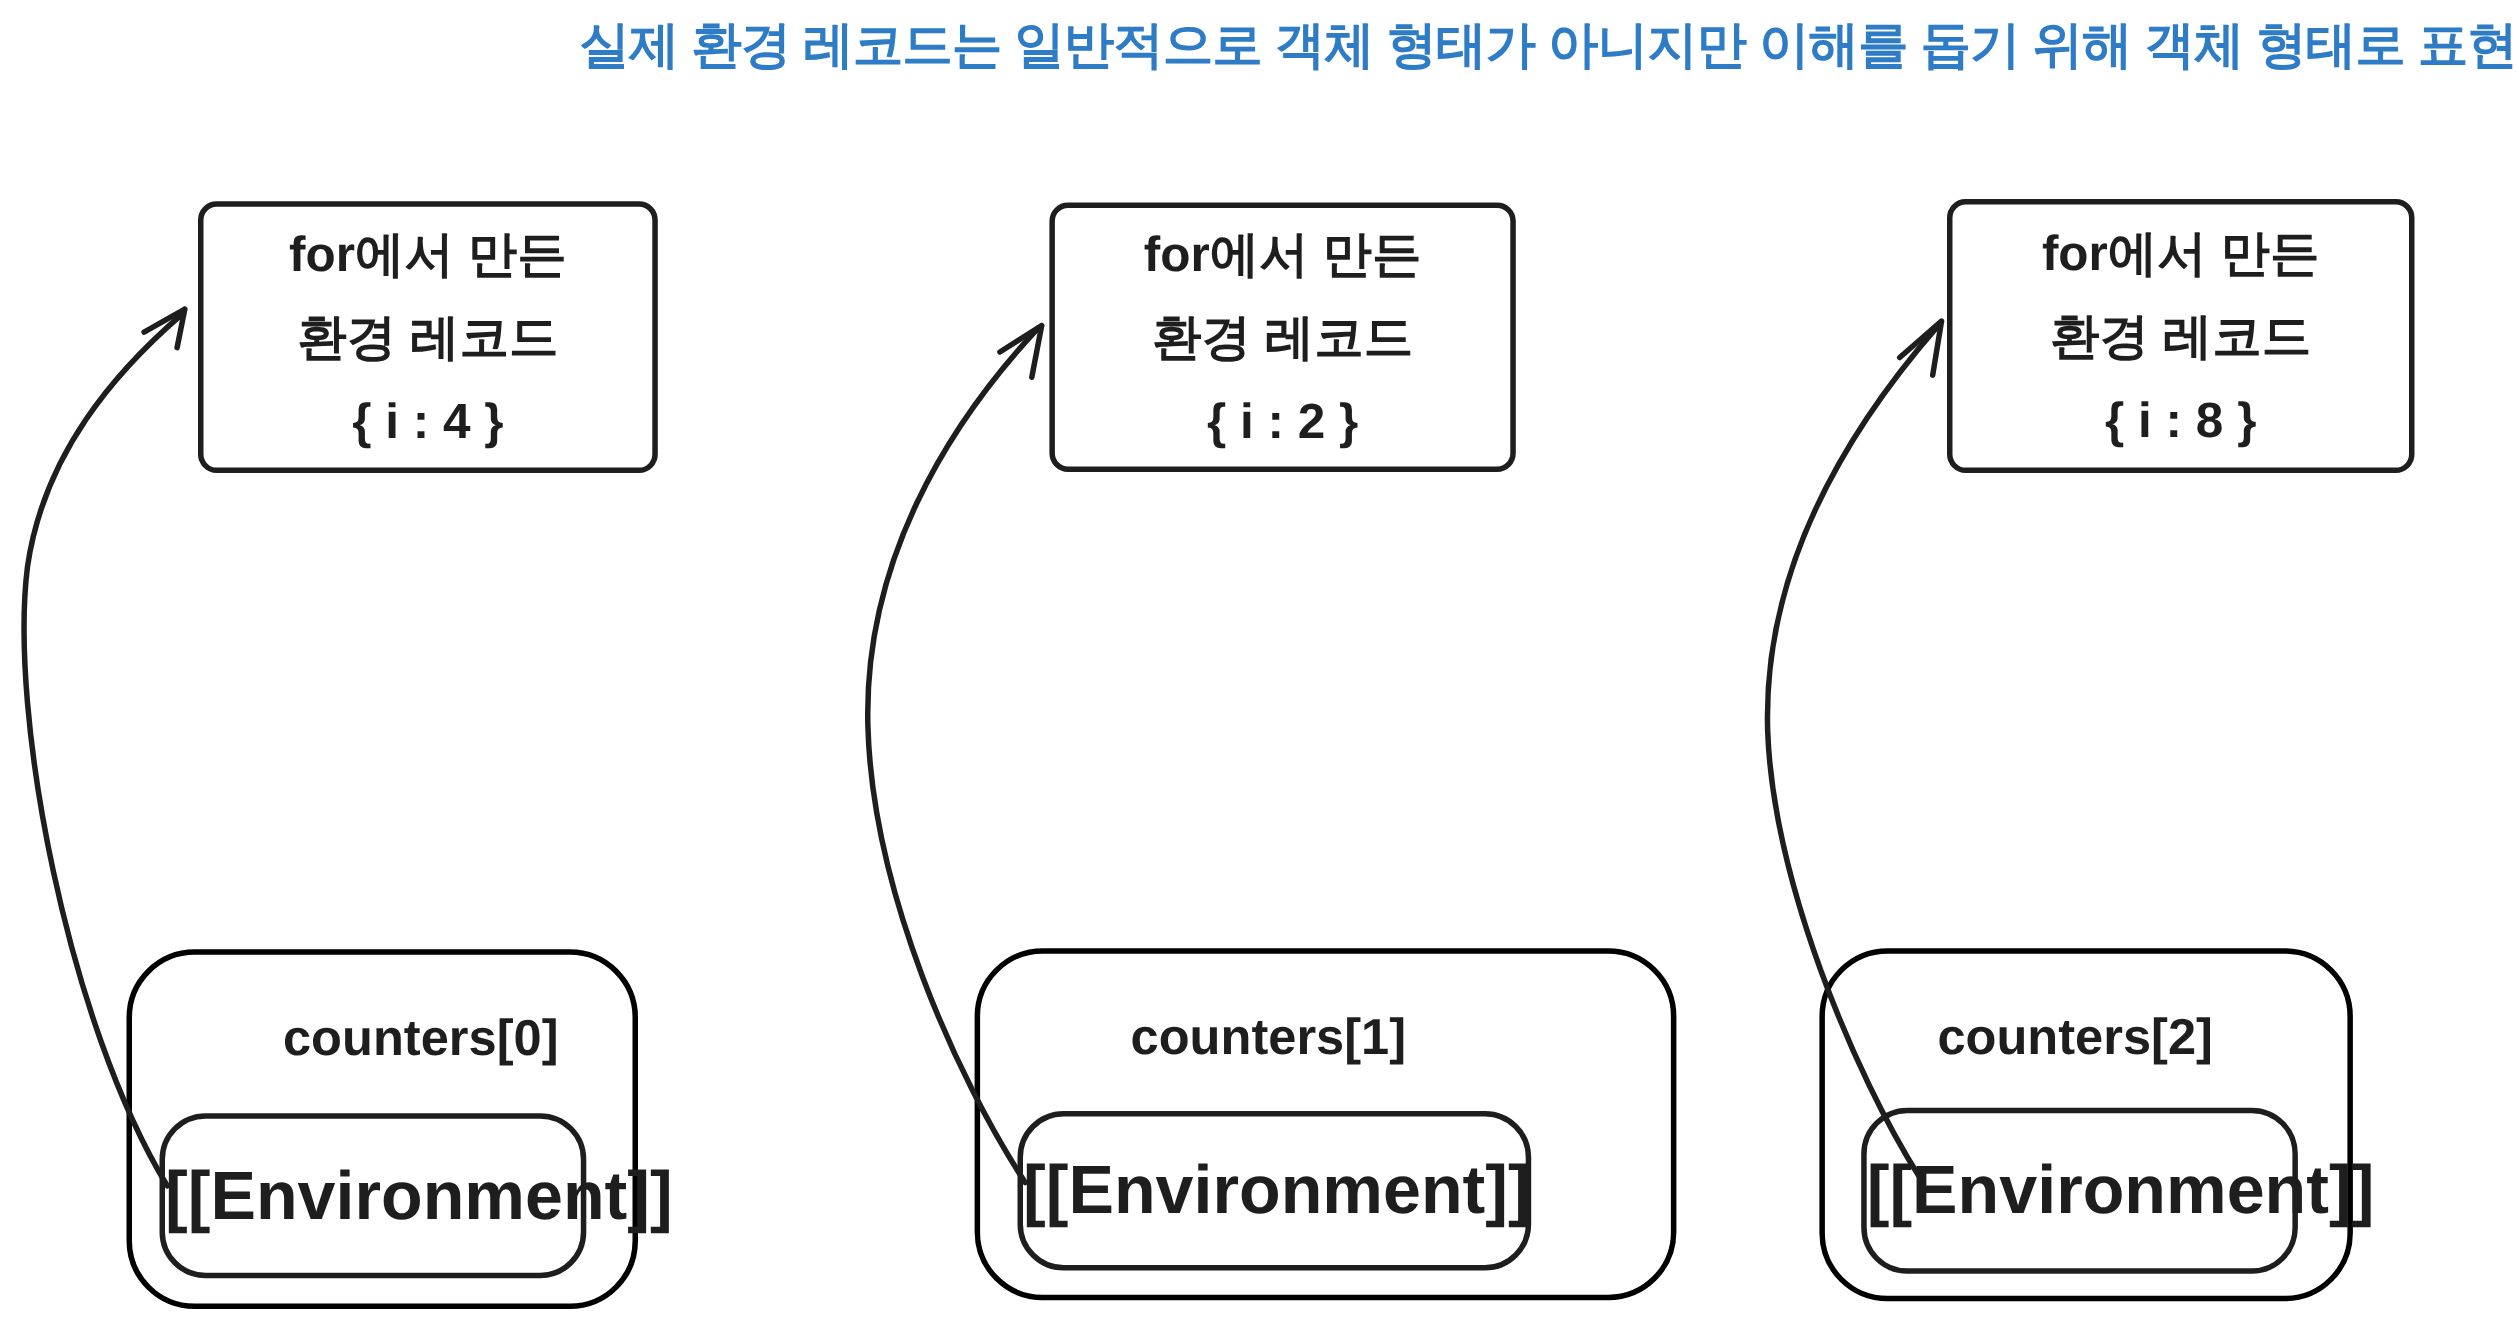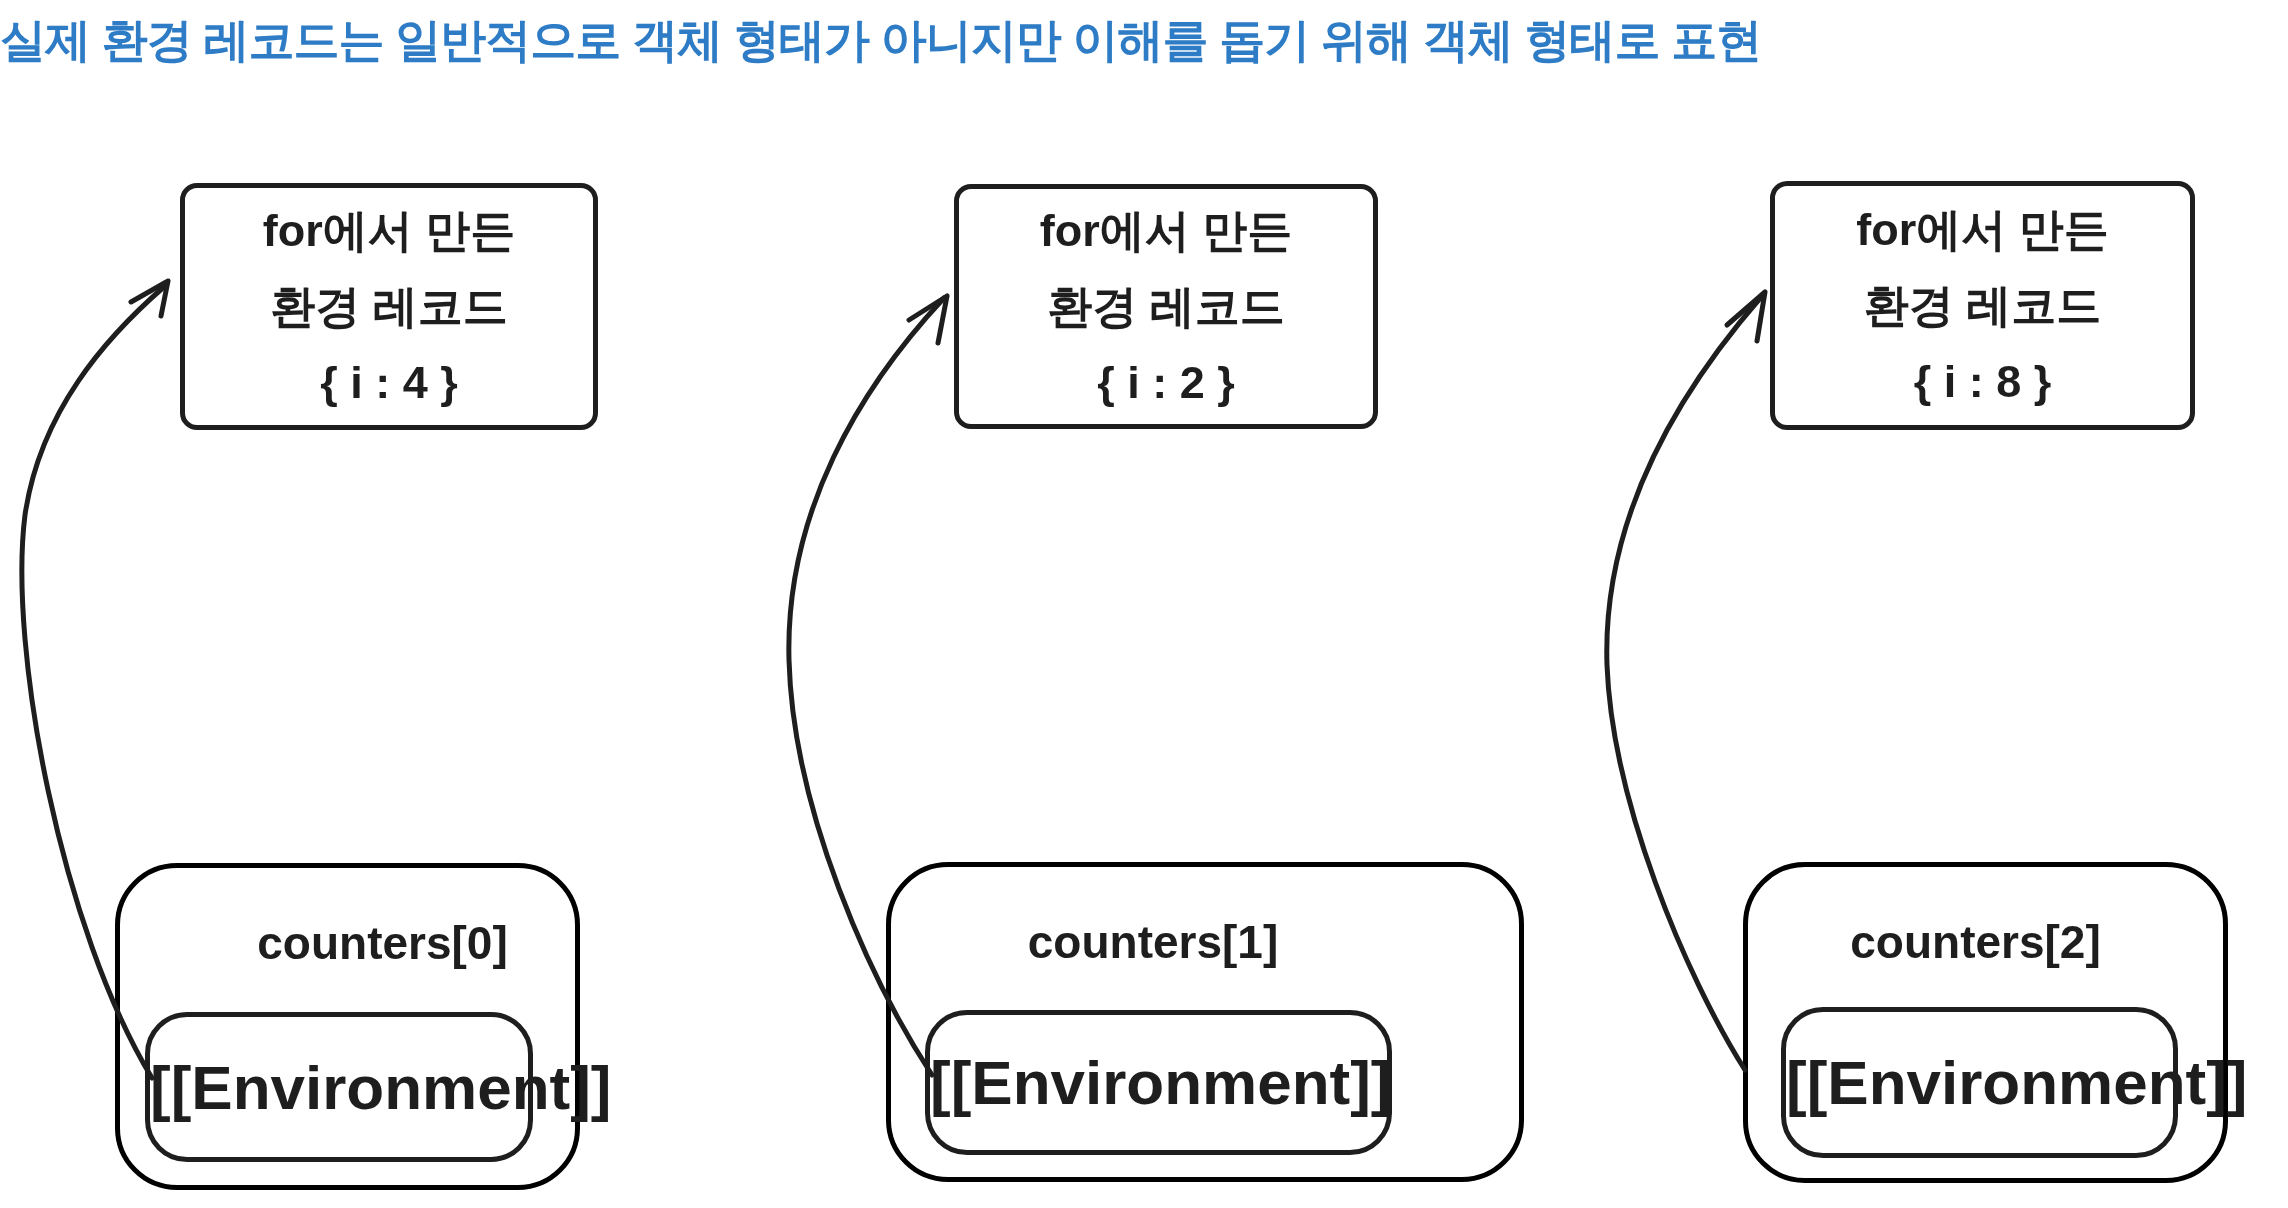--- a/index.html
+++ b/index.html
@@ -6,21 +6,21 @@
   .canvas{
     position:relative;
     width:2288px;height:1208px;
     background:#ffffff;
     font-family:"Liberation Sans","DejaVu Sans",sans-serif;
     color:#1e1e1e;
     overflow:hidden;
   }
   .title{
     position:absolute;top:10px;left:0;width:100%;
-    text-align:left;
+    text-align:right;
     font-size:46px;font-weight:700;
     color:#2e7cc5;
     letter-spacing:-1px;
     white-space:nowrap;
   }
   .env-box{
     position:absolute;
     box-sizing:border-box;
     border:5px solid #1e1e1e;
     border-radius:17px;
@@ -59,21 +59,21 @@
   
   .env-box.c1{left:180px;top:183px;width:418px;height:247px;}
   .counter-box.c1{left:115px;top:863px;width:465px;height:327px;}
   .slot-box.c1{left:25px;top:144px;width:388px;height:150px;}
   
   .env-box.c2{left:954px;top:184px;width:424px;height:245px;}
   .counter-box.c2{left:886px;top:862px;width:638px;height:320px;}
   .slot-box.c2{left:34px;top:143px;width:467px;height:145px;}
   
   .env-box.c3{left:1770px;top:181px;width:425px;height:249px;}
-  .counter-box.c3{left:1743px;top:862px;width:485px;height:321px;}
+  .counter-box.c3{left:1654px;top:862px;width:485px;height:321px;}
   .slot-box.c3{left:33px;top:140px;width:397px;height:151px;}
   svg.arrows{
     position:absolute;left:0;top:0;width:2288px;height:1208px;
     pointer-events:none;
   }
   svg.arrows path{
     fill:none;stroke:#1e1e1e;stroke-width:5;
     stroke-linecap:round;stroke-linejoin:round;
   }
 </style>

